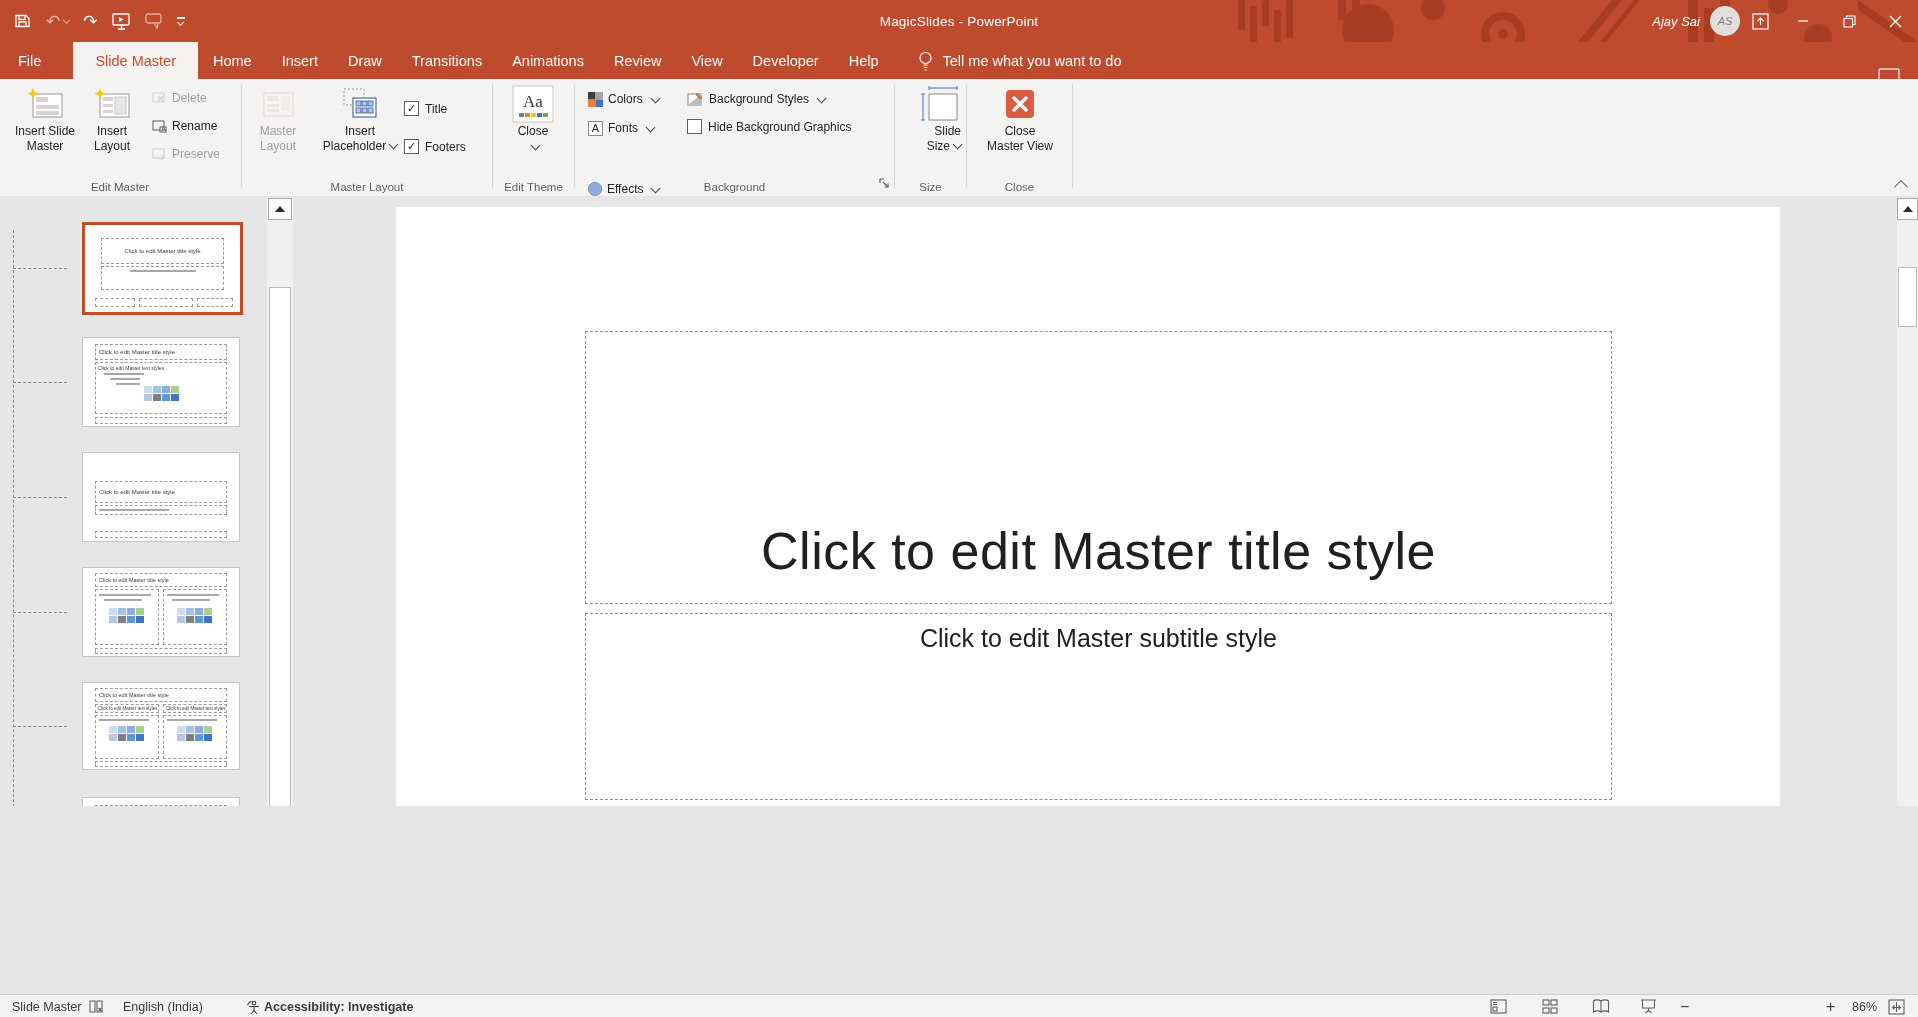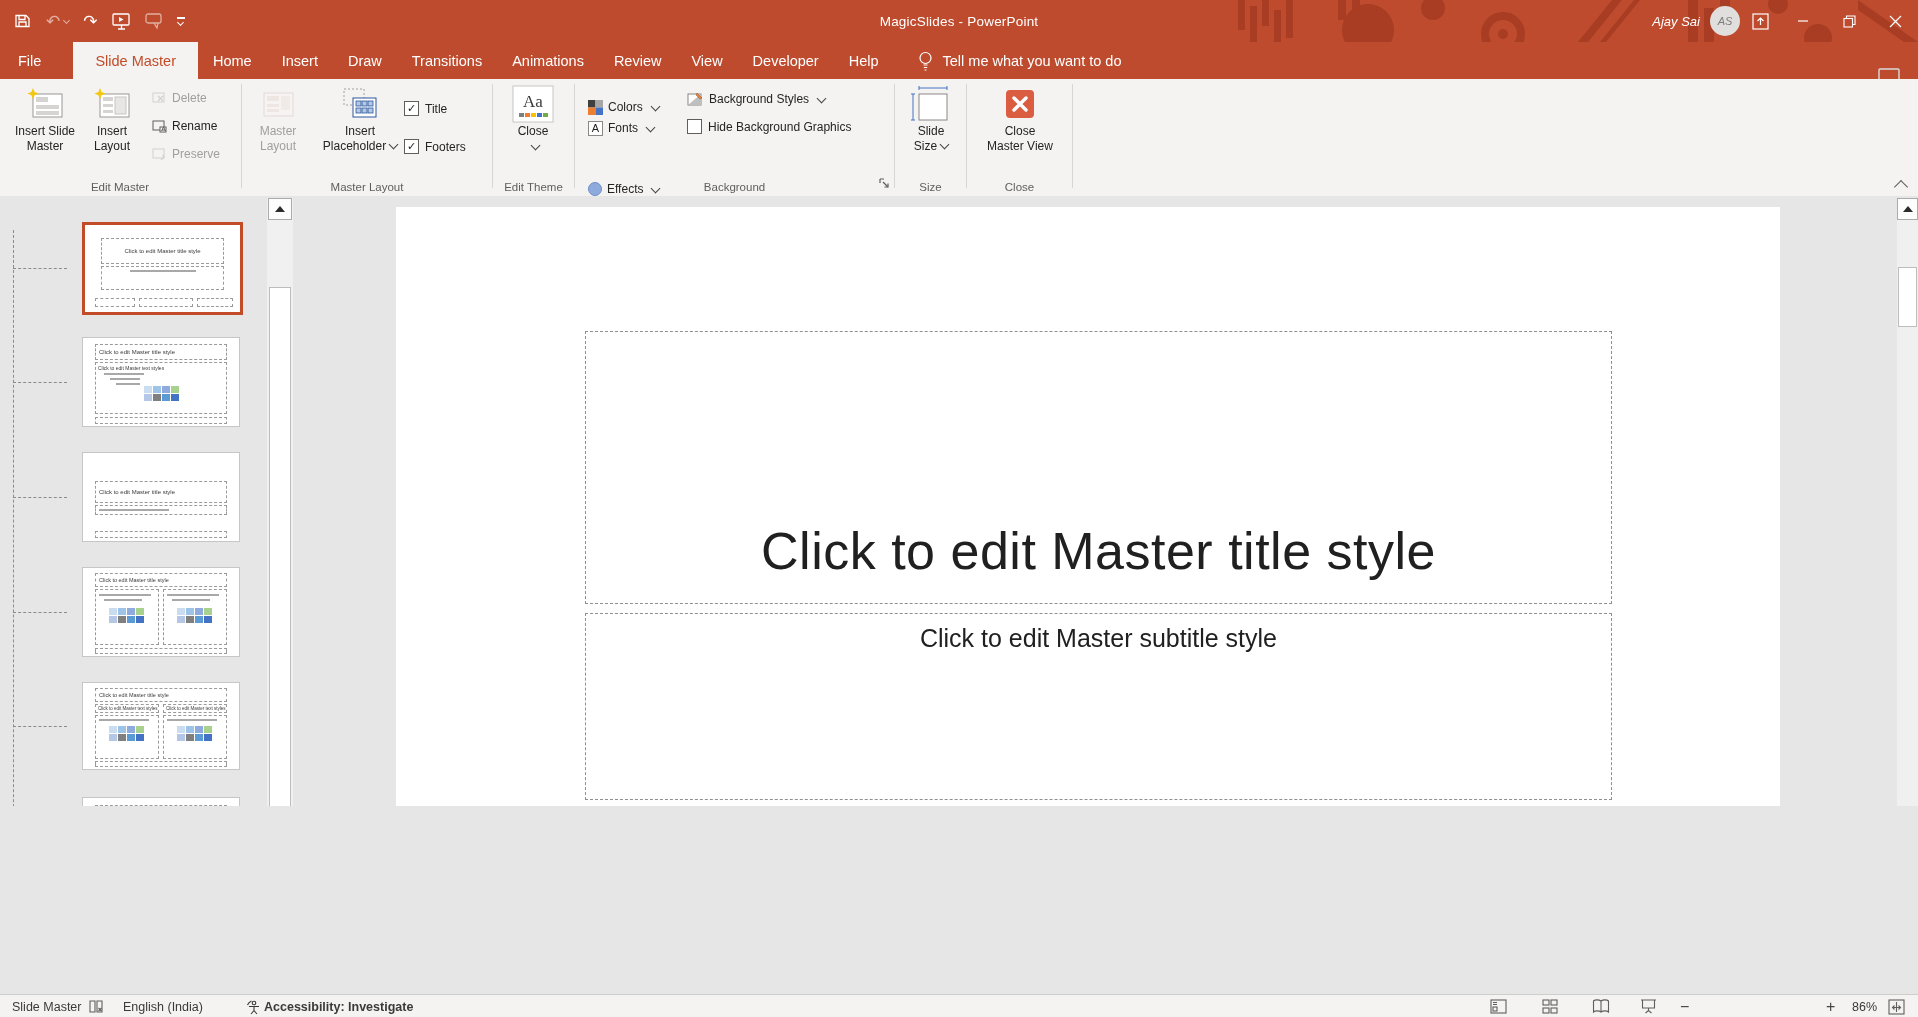--- a/index.html
+++ b/index.html
@@ -301,21 +301,21 @@
           </svg>
         </span>
         <span>Close</span>
         <span class="chevd" style="margin-top:3px;"></span>
       </div>
       <div class="glabel">Edit Theme</div>
     </div>
     <div class="rsep" style="left:574px;"></div>
 
     <div class="rgroup" style="left:575px;width:319px;">
-      <div class="smallrow" style="left:13px;top:19px;text-align:center;">
+      <div class="smallrow" style="left:13px;top:11px;text-align:center;">
         <svg width="15" height="15" viewBox="0 0 15 15">
           <rect x="0" y="0" width="7.5" height="7.5" fill="#3F3F3F"></rect>
             <rect x="7.5" y="0" width="7.5" height="7.5" fill="#A6A6A6"></rect>
           <rect x="0" y="7.5" width="7.5" height="7.5" fill="#ED7D31"></rect>
             <rect x="7.5" y="7.5" width="7.5" height="7.5" fill="#4472C4"></rect>
         </svg>
         <span>Colors</span>
           <span class="chevd"></span>
       </div>
       <div class="smallrow" style="left:13px;top:40px;">
@@ -346,21 +346,21 @@
           <path d="M2 2 h4 M2 2 v4"></path>
             <path d="M5 5 l5 5"></path>
             <path d="M10 6.5 v3.5 h-3.5"></path>
         </svg>
       </div>
       <div class="glabel">Background</div>
     </div>
     <div class="rsep" style="left:894px;"></div>
 
     <div class="rgroup" style="left:895px;width:71px;">
-      <div class="bigbtn" style="left:6px;width:60px;">
+      <div class="bigbtn" style="left:6px;width:60px;align-items:flex-end;">
         <span class="ic">
           <svg width="40" height="36" viewBox="0 0 40 36">
             <path d="M8 2 h28 M8 0 v4 M36 0 v4" stroke="#4472C4" fill="none"></path>
             <path d="M2 8 v26 M0 8 h4 M0 34 h4" stroke="#4472C4" fill="none"></path>
             <rect x="8" y="8" width="28" height="26" fill="#fff" stroke="#8A8886"></rect>
           </svg>
         </span>
         <span>Slide</span>
         <span><span>Size</span><span class="chevd"></span></span>
       </div>

